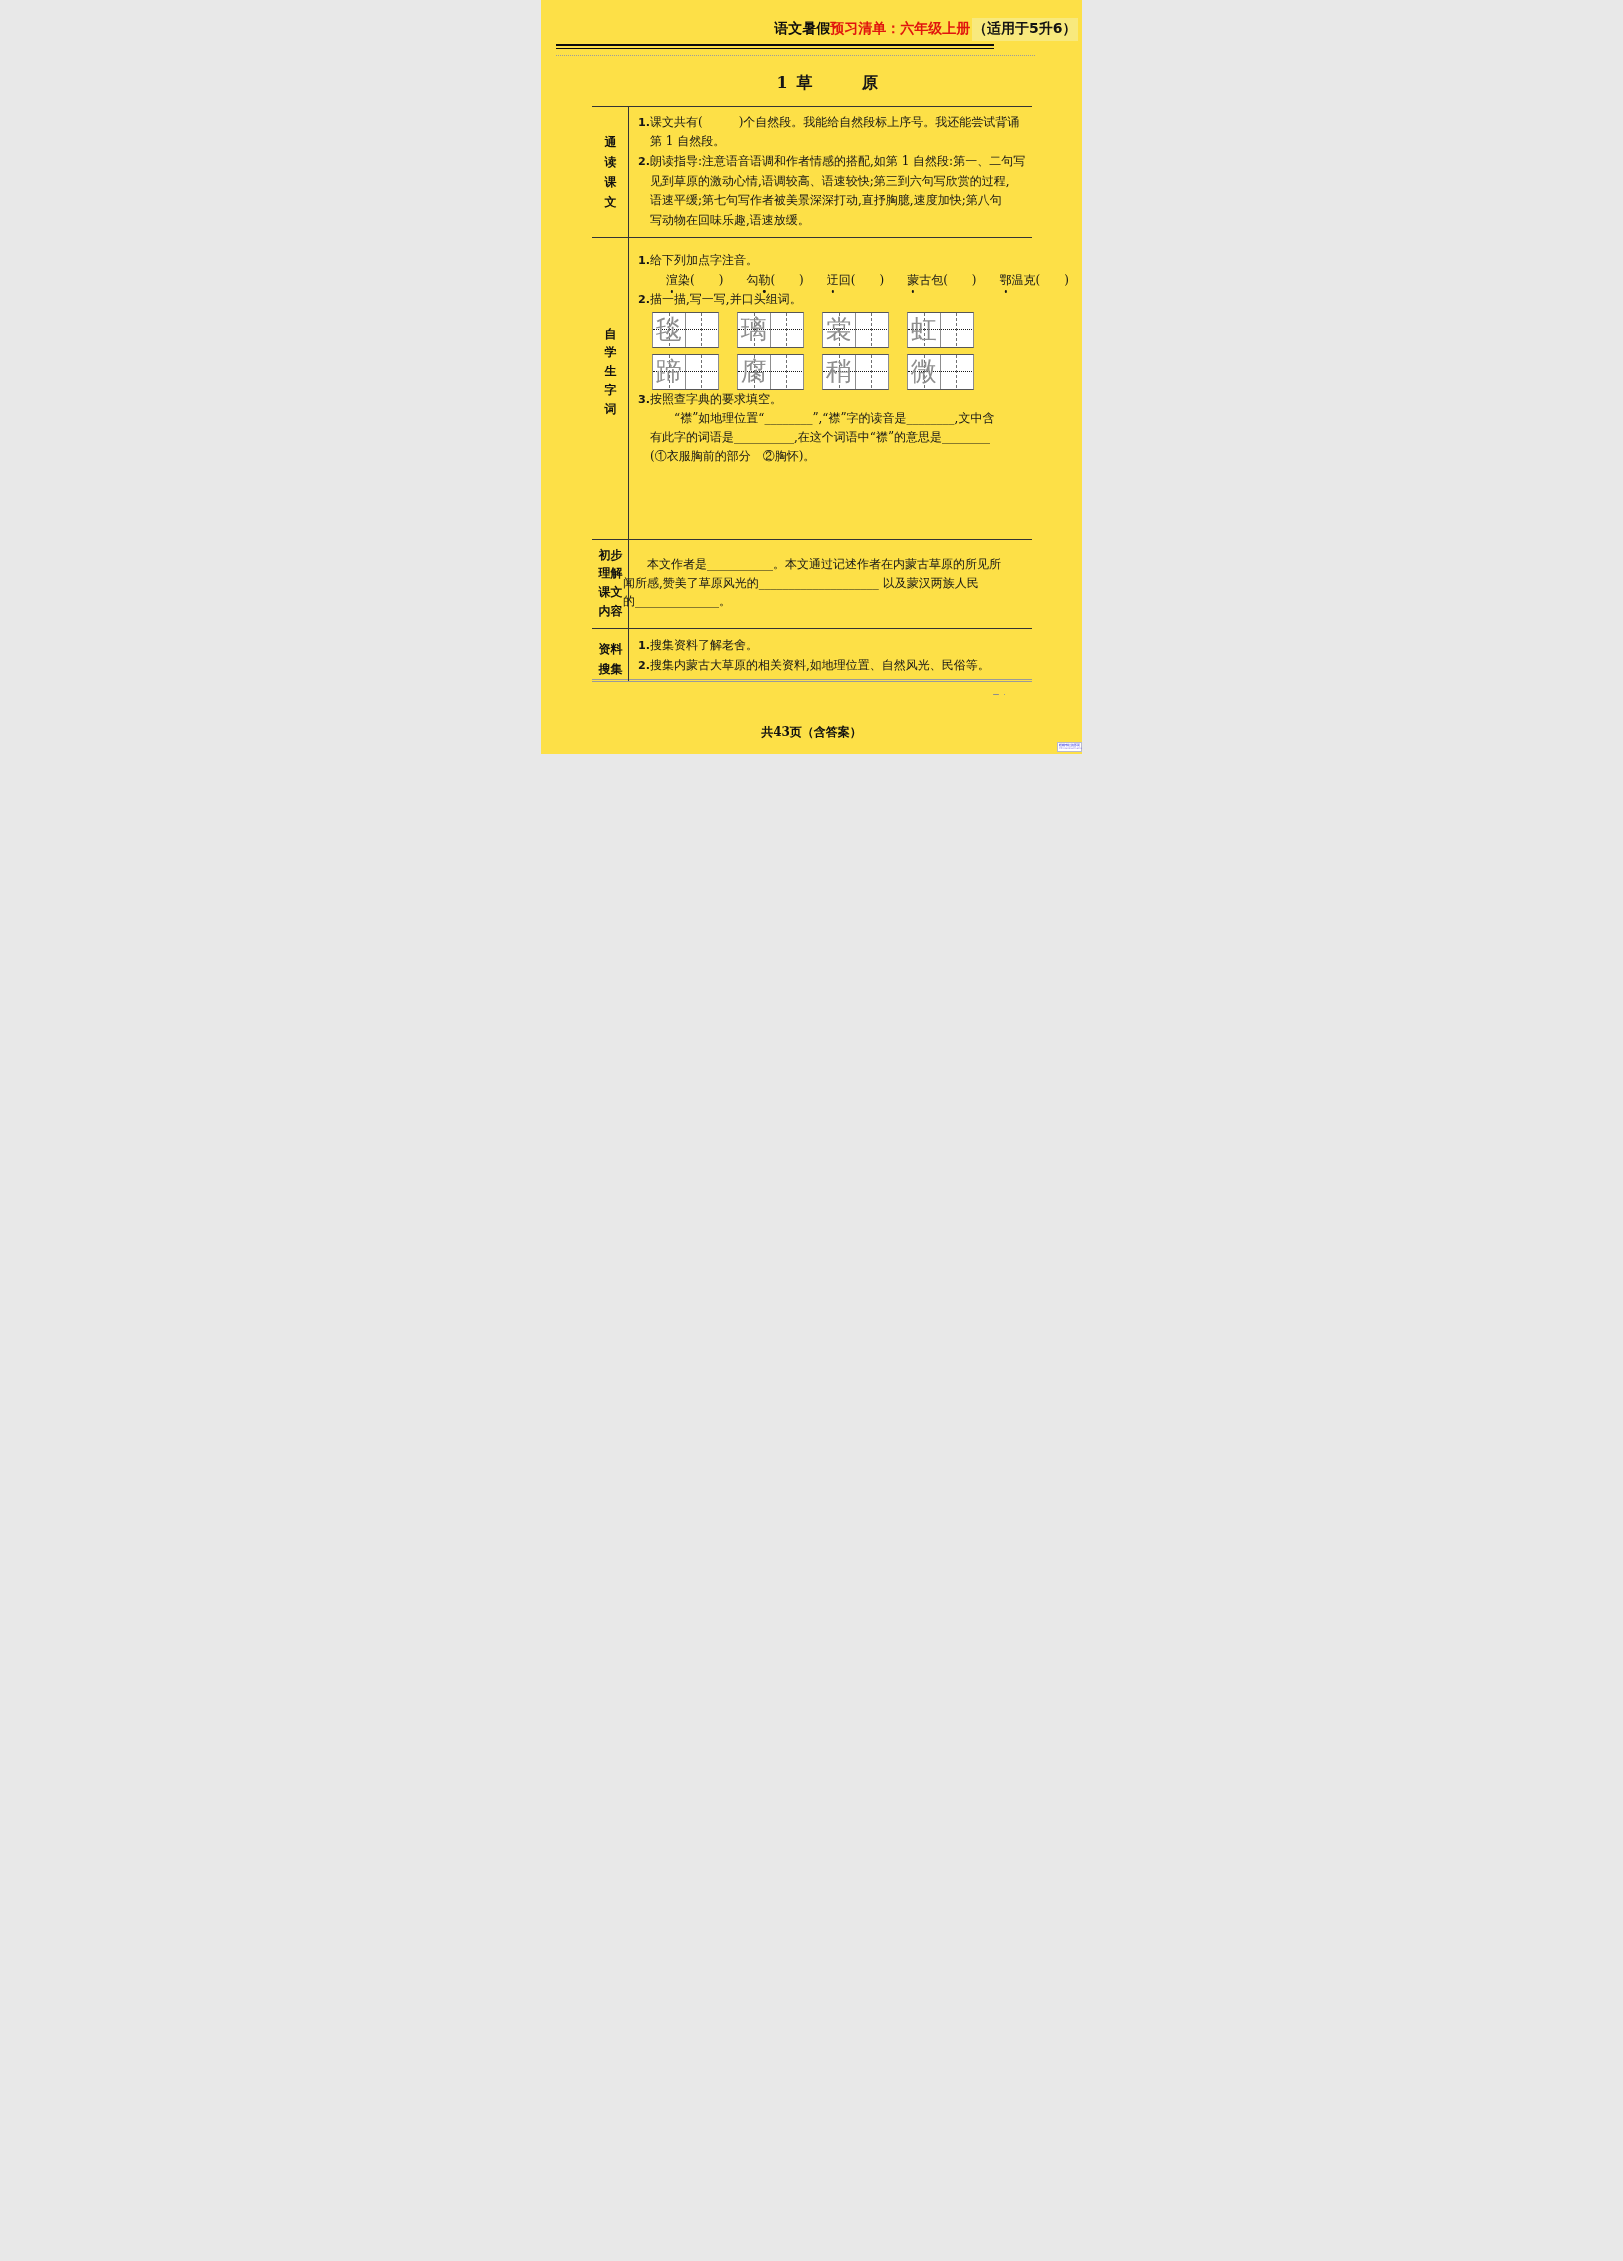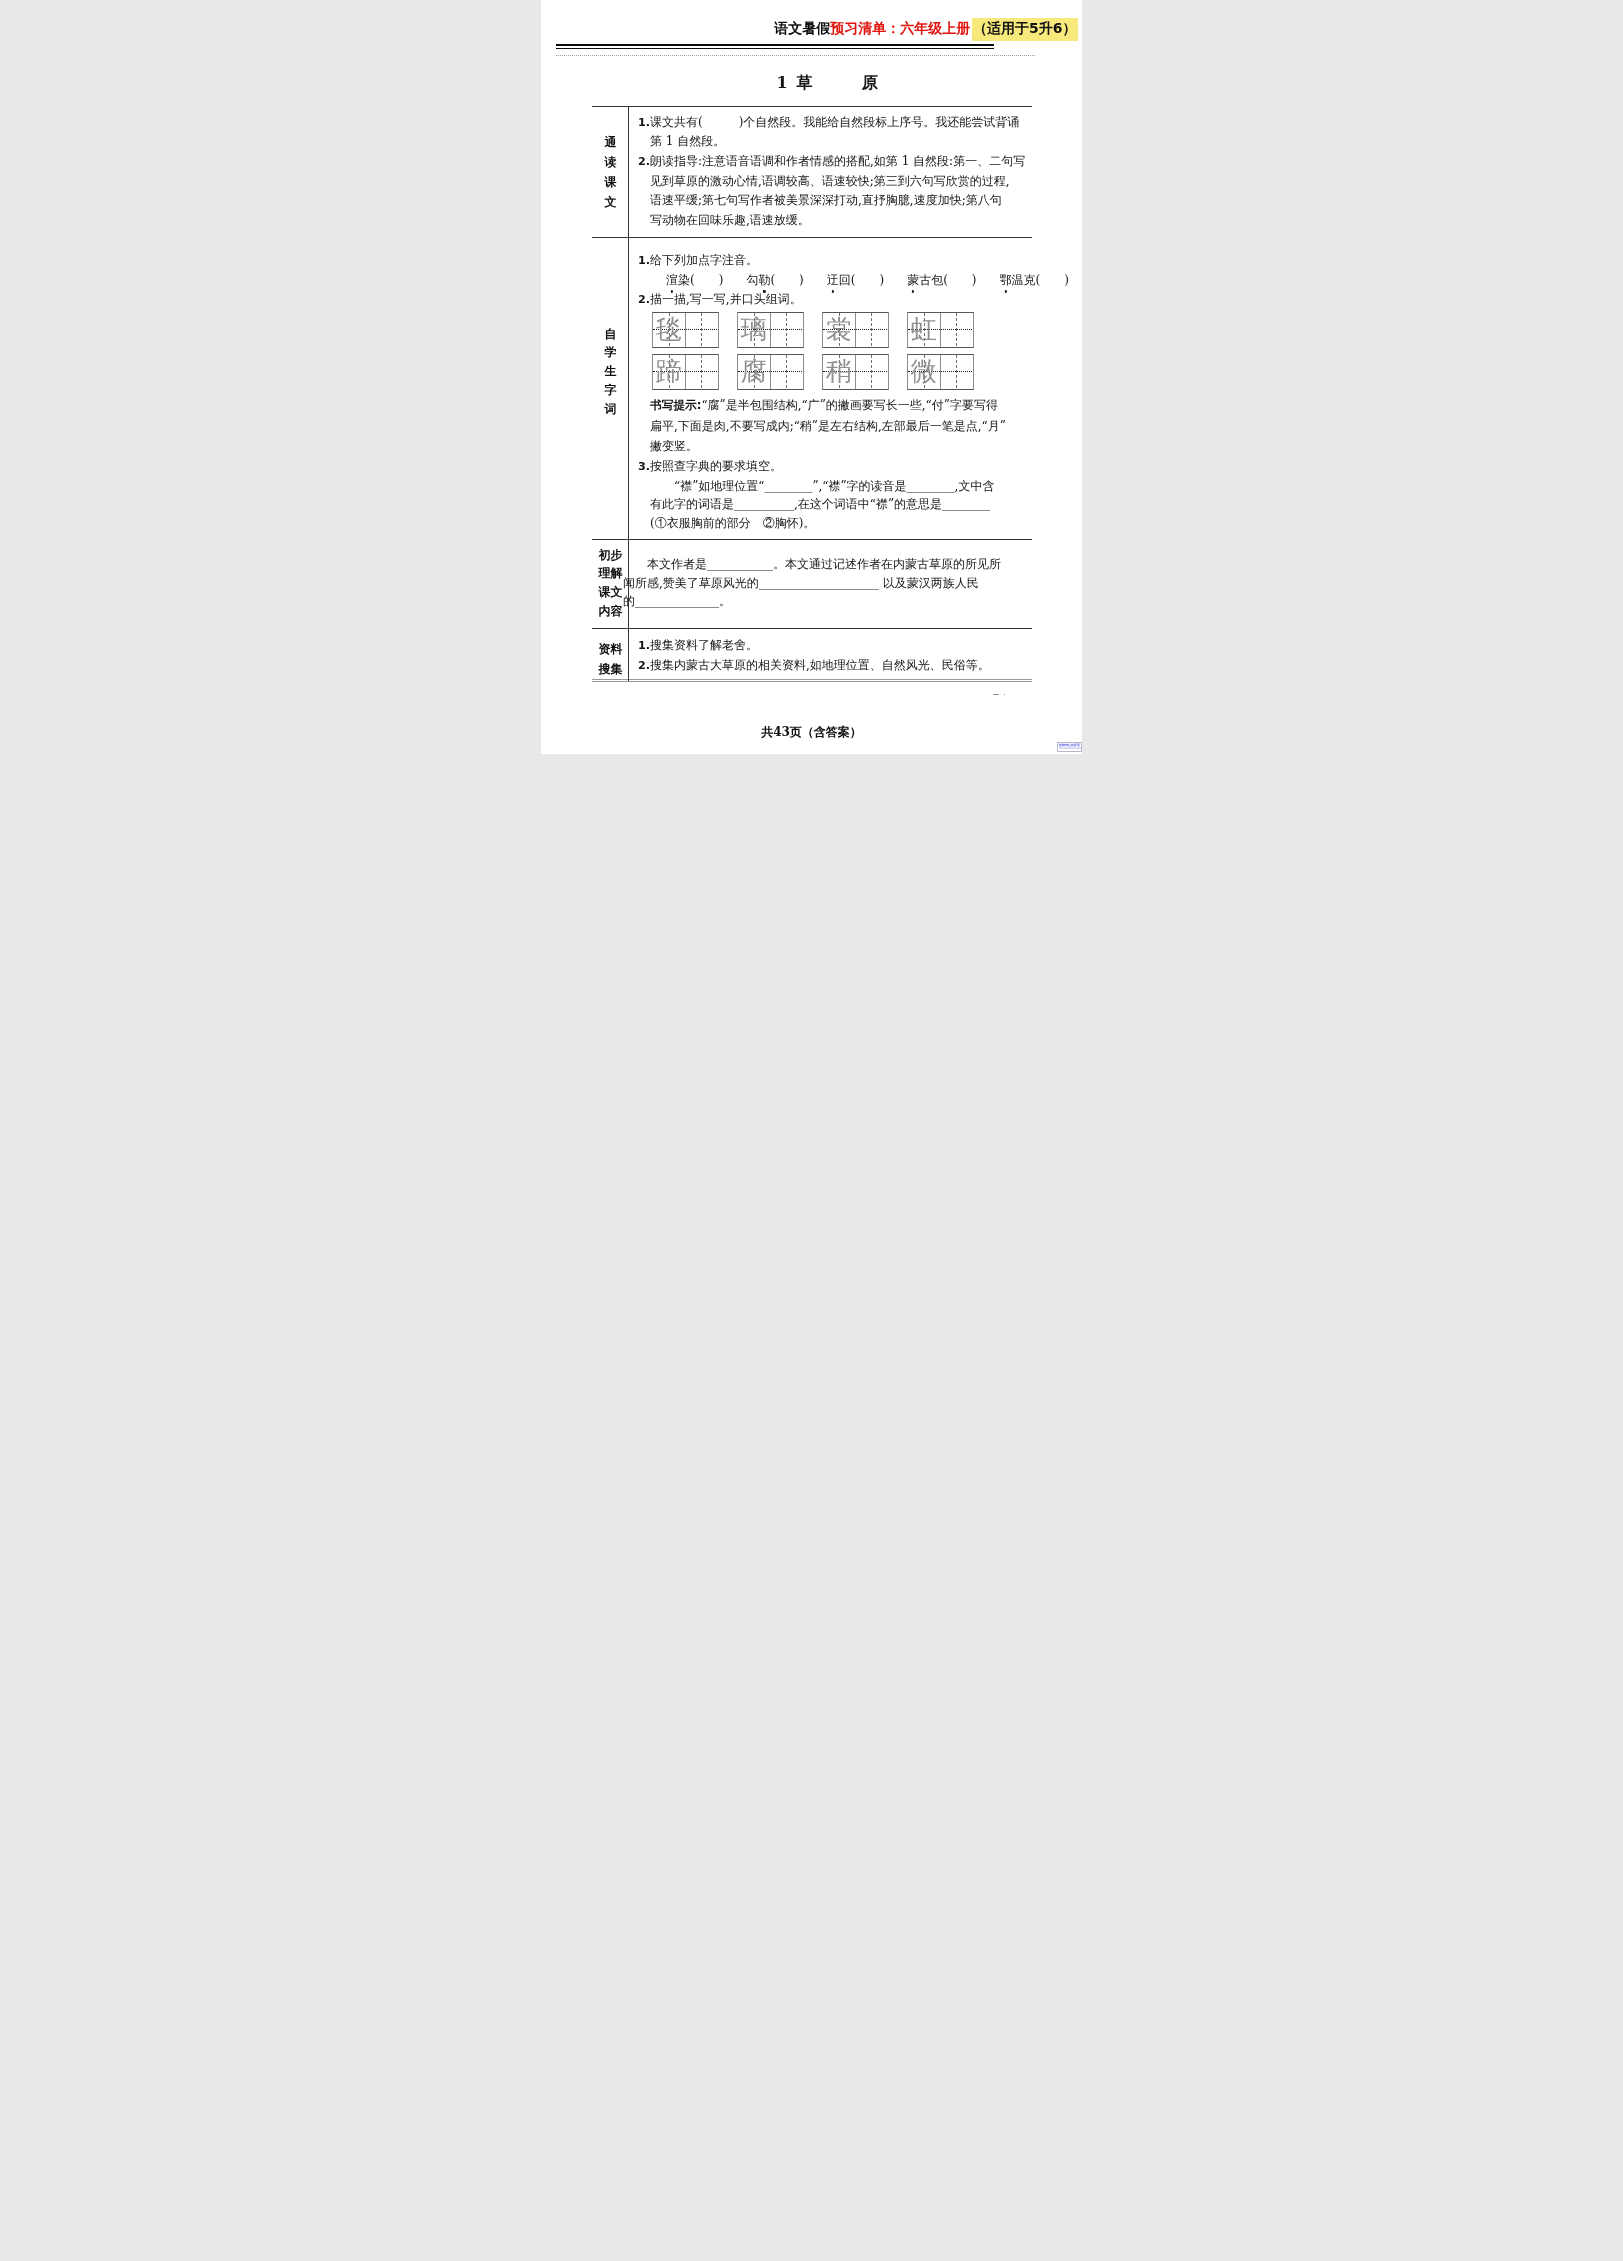--- a/index.html
+++ b/index.html
@@ -1,16 +1,16 @@
 <!DOCTYPE html>
 <html style="font-size:7.5px"><head>
 <meta charset="utf-8">
 <style>
   html,body{margin:0;padding:0;background:#e8e8e8;}
-  .page{position:relative;width:541px;height:754px;background:#ffffff;margin:0 auto;
+  .page{position:relative;width:541px;height:754px;background:#fde047;margin:0 auto;
         font-family:"DejaVu Serif","Liberation Serif",serif;color:#161616;overflow:hidden;}
 
   
   .header{position:absolute;top:18px;right:4.2px;display:flex;align-items:center;white-space:nowrap;
           font-family:"DejaVu Sans","Liberation Sans",sans-serif;font-weight:bold;font-size:14px;}
   .header .h-black{color:#0d0d0d;}
   .header .h-red{color:#e0150e;}
   .header .h-badge{background:#f8e97d;color:#121212;padding:2.3px 1.4px;margin-left:1.4px;}
 
   
@@ -222,23 +222,20 @@
         </div>
       <div class="wgrid">
           <span class="mid"></span>
           <span class="dash1"></span>
           <span class="dash2"></span>
           <span class="hdot"></span>
           <span class="gchar">微</span>
         </div>
     </div>
 
-    <div class="tip"><span class="tiplabel">书写提示:</span><span>“腐”是半包围结构,“广”的撇画要写长一些,“付”字要写得
-扁平,下面是肉,不要写成内;“稍”是左右结构,左部最后一笔是点,“月”
-撇变竖。</span></div>
 
     <div class="item">
       <span class="num">3.</span>
       <span class="body">按照查字典的要求填空。</span>
     </div>
 
     <div class="fill">　　“襟”如地理位置“________”,“襟”字的读音是________,文中含
 有此字的词语是__________,在这个词语中“襟”的意思是________
 (①衣服胸前的部分　②胸怀)。</div>
   </div>

